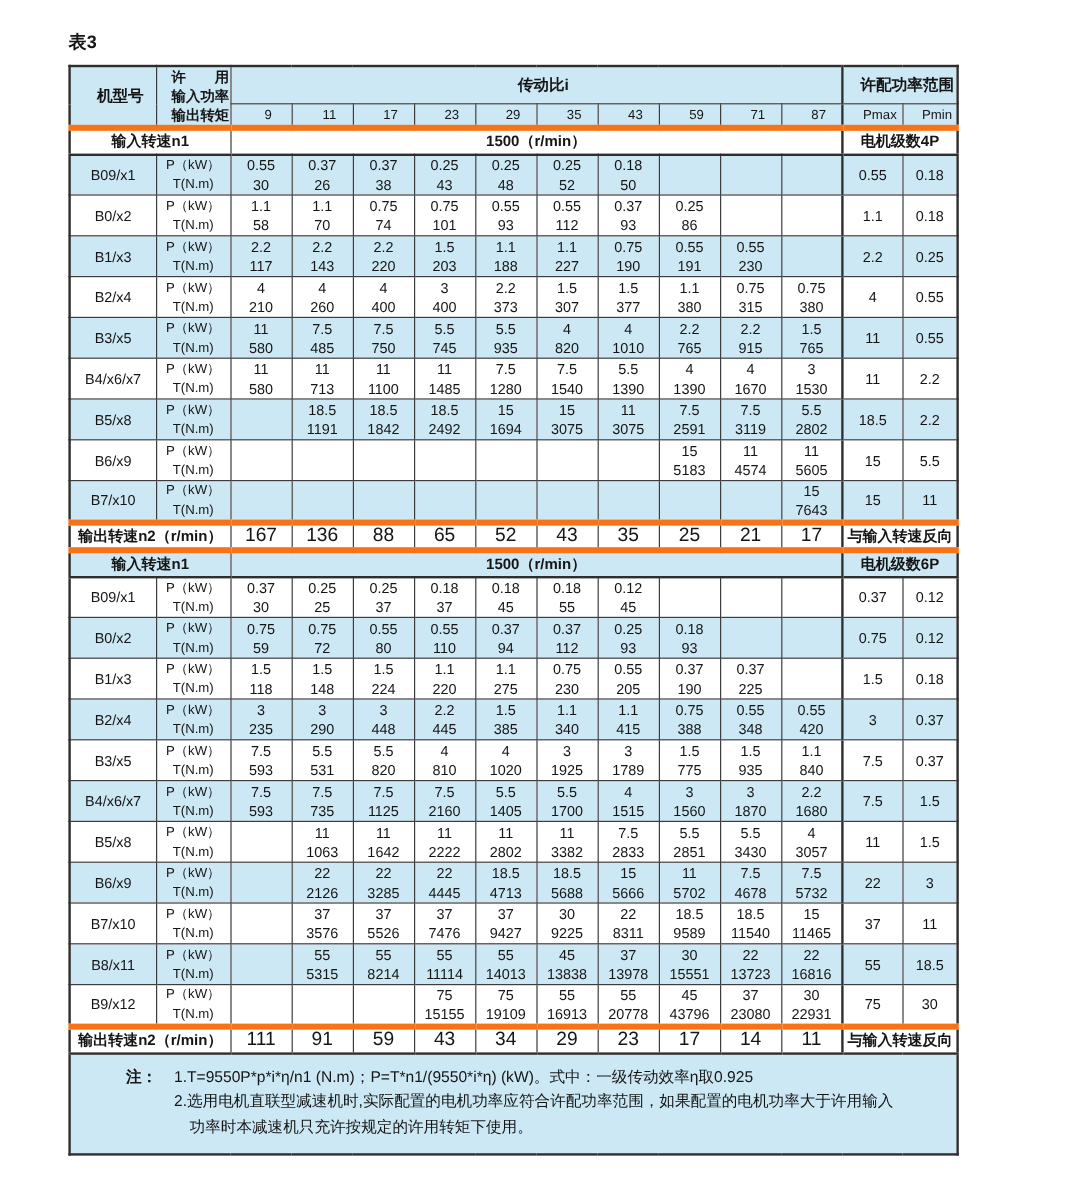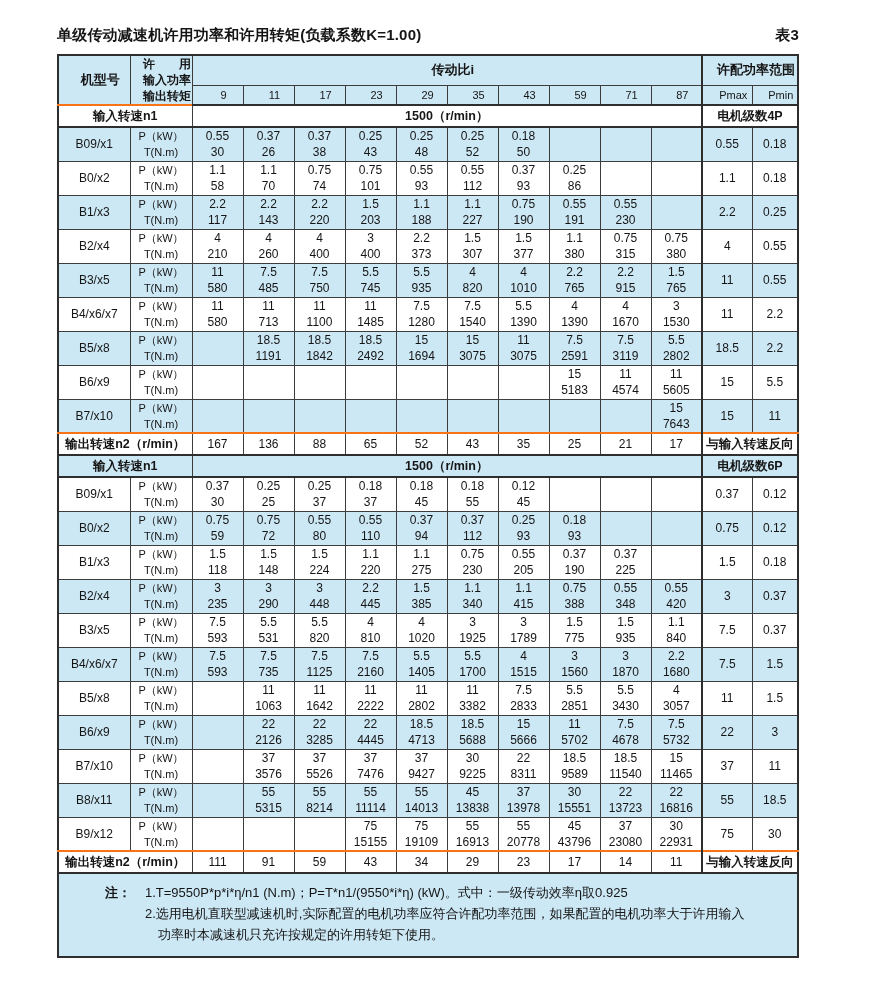--- a/index.html
+++ b/index.html
@@ -24,37 +24,36 @@
   thead tr.tickrow th { border-bottom:2px solid #2e2e2e; }
   .thickL { border-left:2px solid #2e2e2e !important; }
   tr.blue td { background:#cde8f5; }
   tr.data td { font-size:12px; height:34px; }
   tr.data .model { font-size:12px; }
   .ptlabel div { font-size:11px; line-height:16px; height:16px; }
   .pv, .tv { line-height:16px; height:16px; font-size:12px; }
   .pm { font-size:12px; }
   tr.speed td {
     height:22px; font-size:12.5px;
-    border-top:2px solid #f97316; border-bottom:2px solid #2e2e2e;
+    border-top:5px solid #f97316; border-bottom:2px solid #2e2e2e;
   }
   tr.speed td.cn { font-weight:bold; }
-  tr.speed td.num { font-size:12px; font-weight:normal;margin-top:16px; }
+  tr.speed td.num { font-size:16px; font-weight:normal;margin-top:16px; }
   tr.notesrow td { background:#cde8f5; text-align:left; padding:9px 0 11px 0; border-top:2px solid #2e2e2e; }
   .notes-inner { display:flex; font-size:13px; line-height:1.6; }
   .note-label { font-weight:bold; margin-left:46px; margin-right:14px; white-space:nowrap; }
   .note-lines { flex:1; }
   .note-line { white-space:nowrap; }
   .note-line.indent { padding-left:13px; }
 </style>
 </head>
 <body>
 
 <div class="page">
   <div class="titlebar">
-    <span>单级传动减速机许用功率和许用转矩(负载系数K=1.00)</span>
     <span>表3</span>
   </div>
 
   <table>
     <colgroup>
       <col style="width:72px">
         <col style="width:62px">
       <col style="width:51px">
         <col style="width:51px">
         <col style="width:51px">

